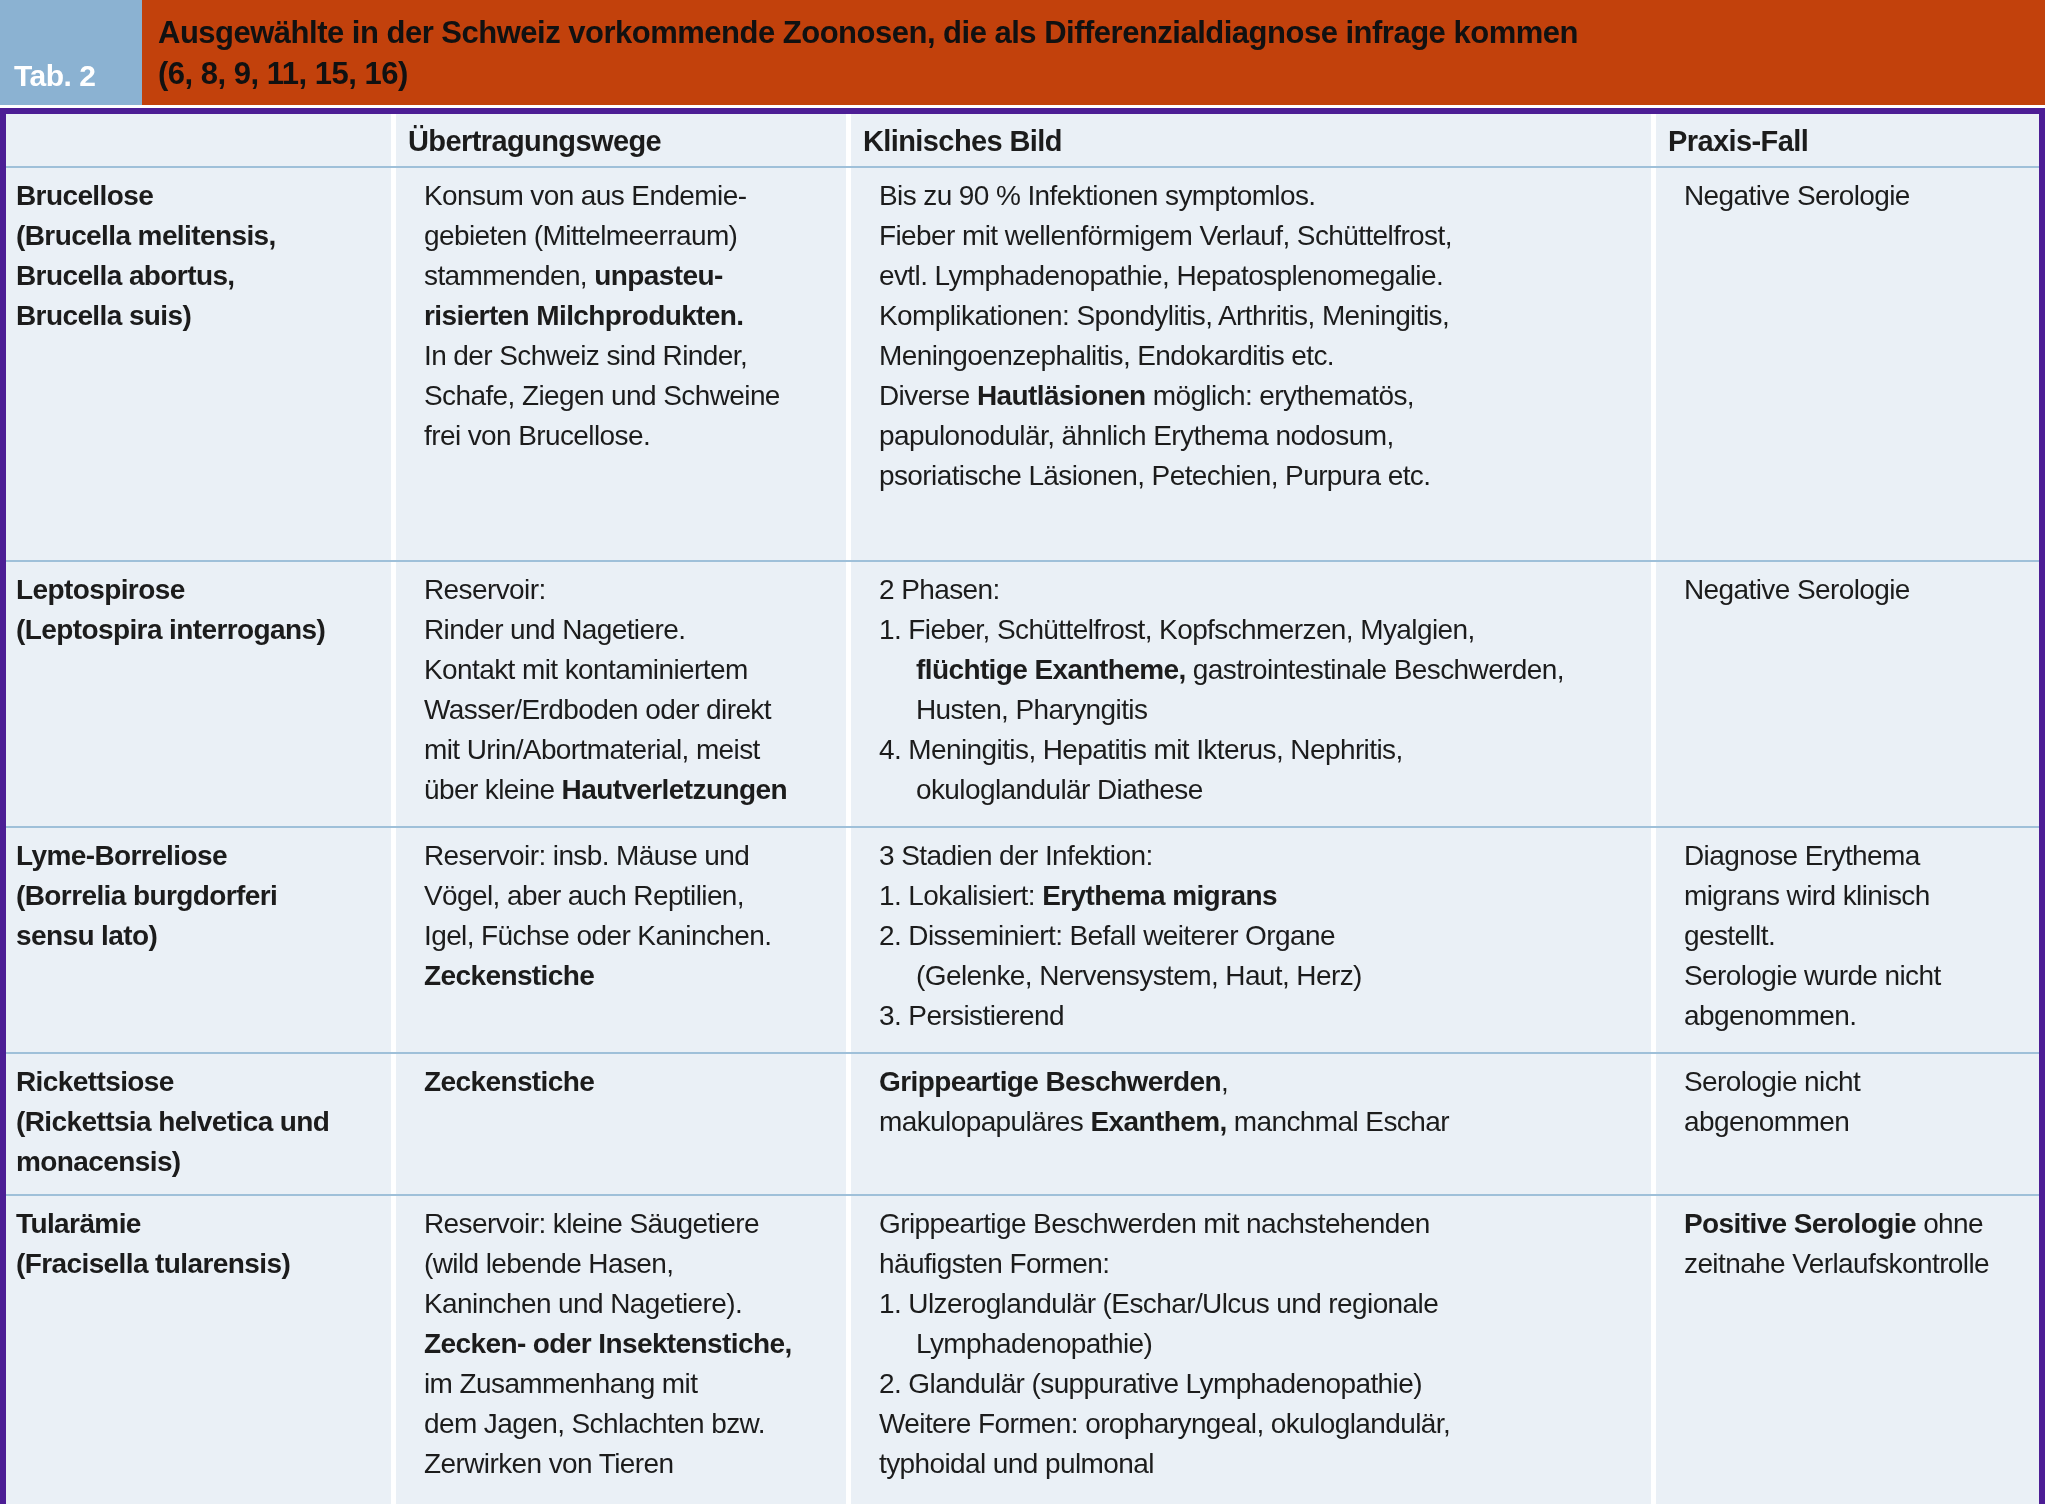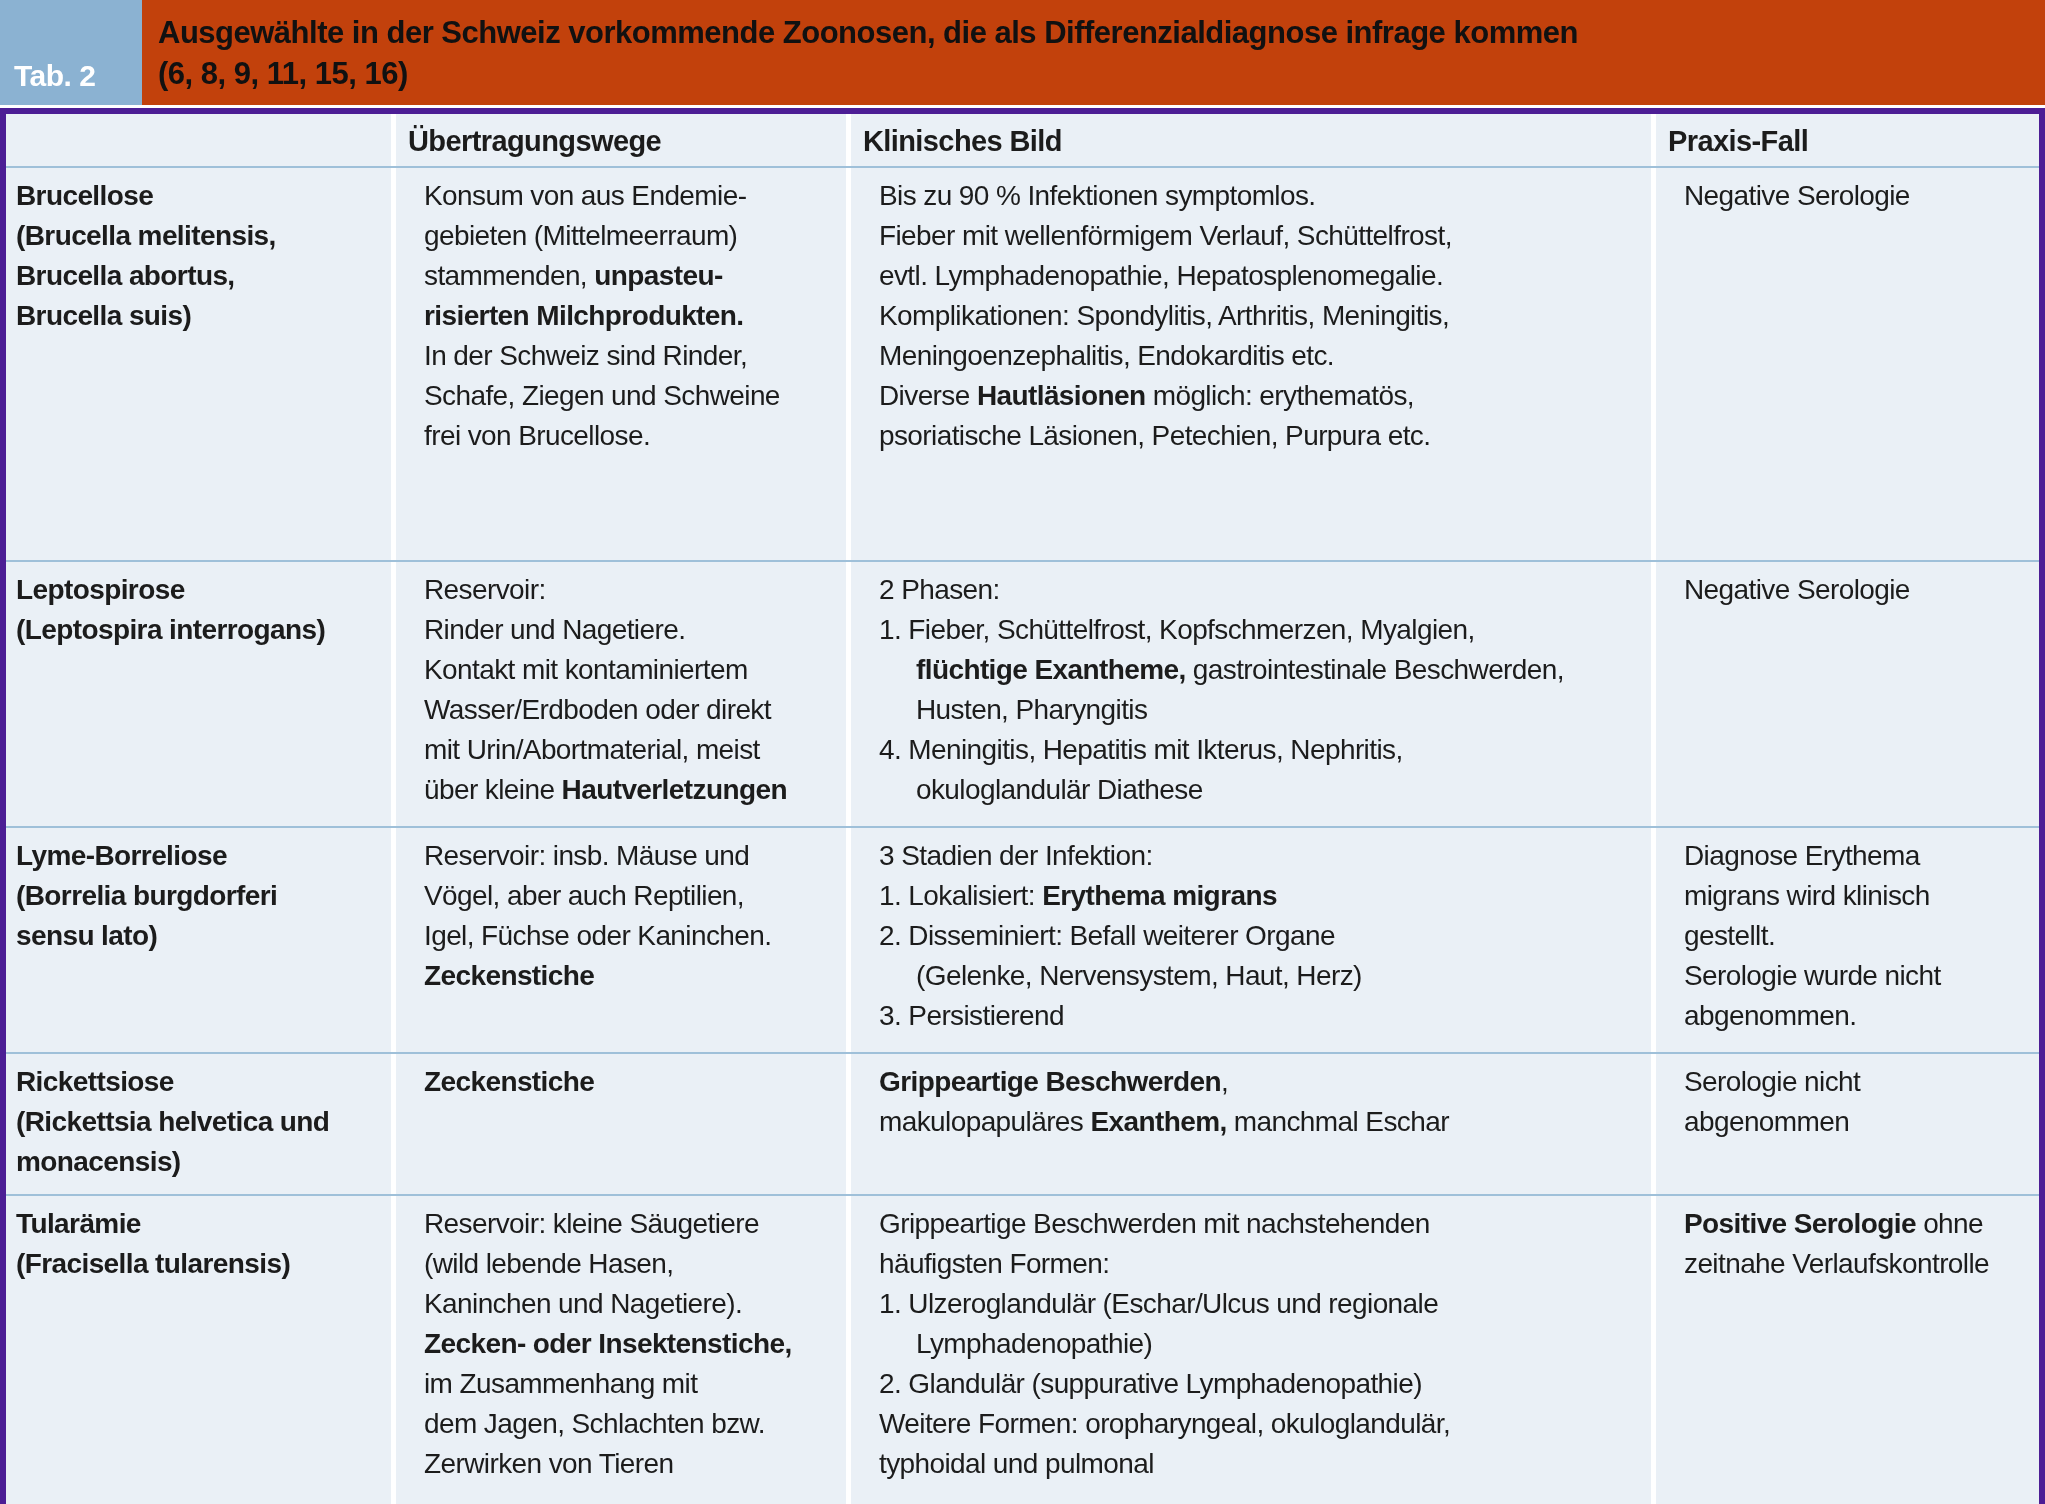--- a/index.html
+++ b/index.html
@@ -127,20 +127,21 @@
           <div class="line">Schafe, Ziegen und Schweine</div>
           <div class="line">frei von Brucellose.</div>
         </div>
         <div class="cell">
           <div class="line">Bis zu 90 % Infektionen symptomlos.</div>
           <div class="line">Fieber mit wellenförmigem Verlauf, Schüttelfrost,</div>
           <div class="line">evtl. Lymphadenopathie, Hepatosplenomegalie.</div>
           <div class="line">Komplikationen: Spondylitis, Arthritis, Meningitis,</div>
           <div class="line">Meningoenzephalitis, Endokarditis etc.</div>
           <div class="line">Diverse <strong>Hautläsionen</strong> möglich: erythematös,</div>
+          <div class="line">papulonodulär, ähnlich Erythema nodosum,</div>
           <div class="line">psoriatische Läsionen, Petechien, Purpura etc.</div>
         </div>
         <div class="cell">
           <div class="line">Negative Serologie</div>
         </div>
       </div>
       <div class="trow">
         <div class="cell disease">
           <div class="line">Leptospirose</div>
           <div class="line">(Leptospira interrogans)</div>

